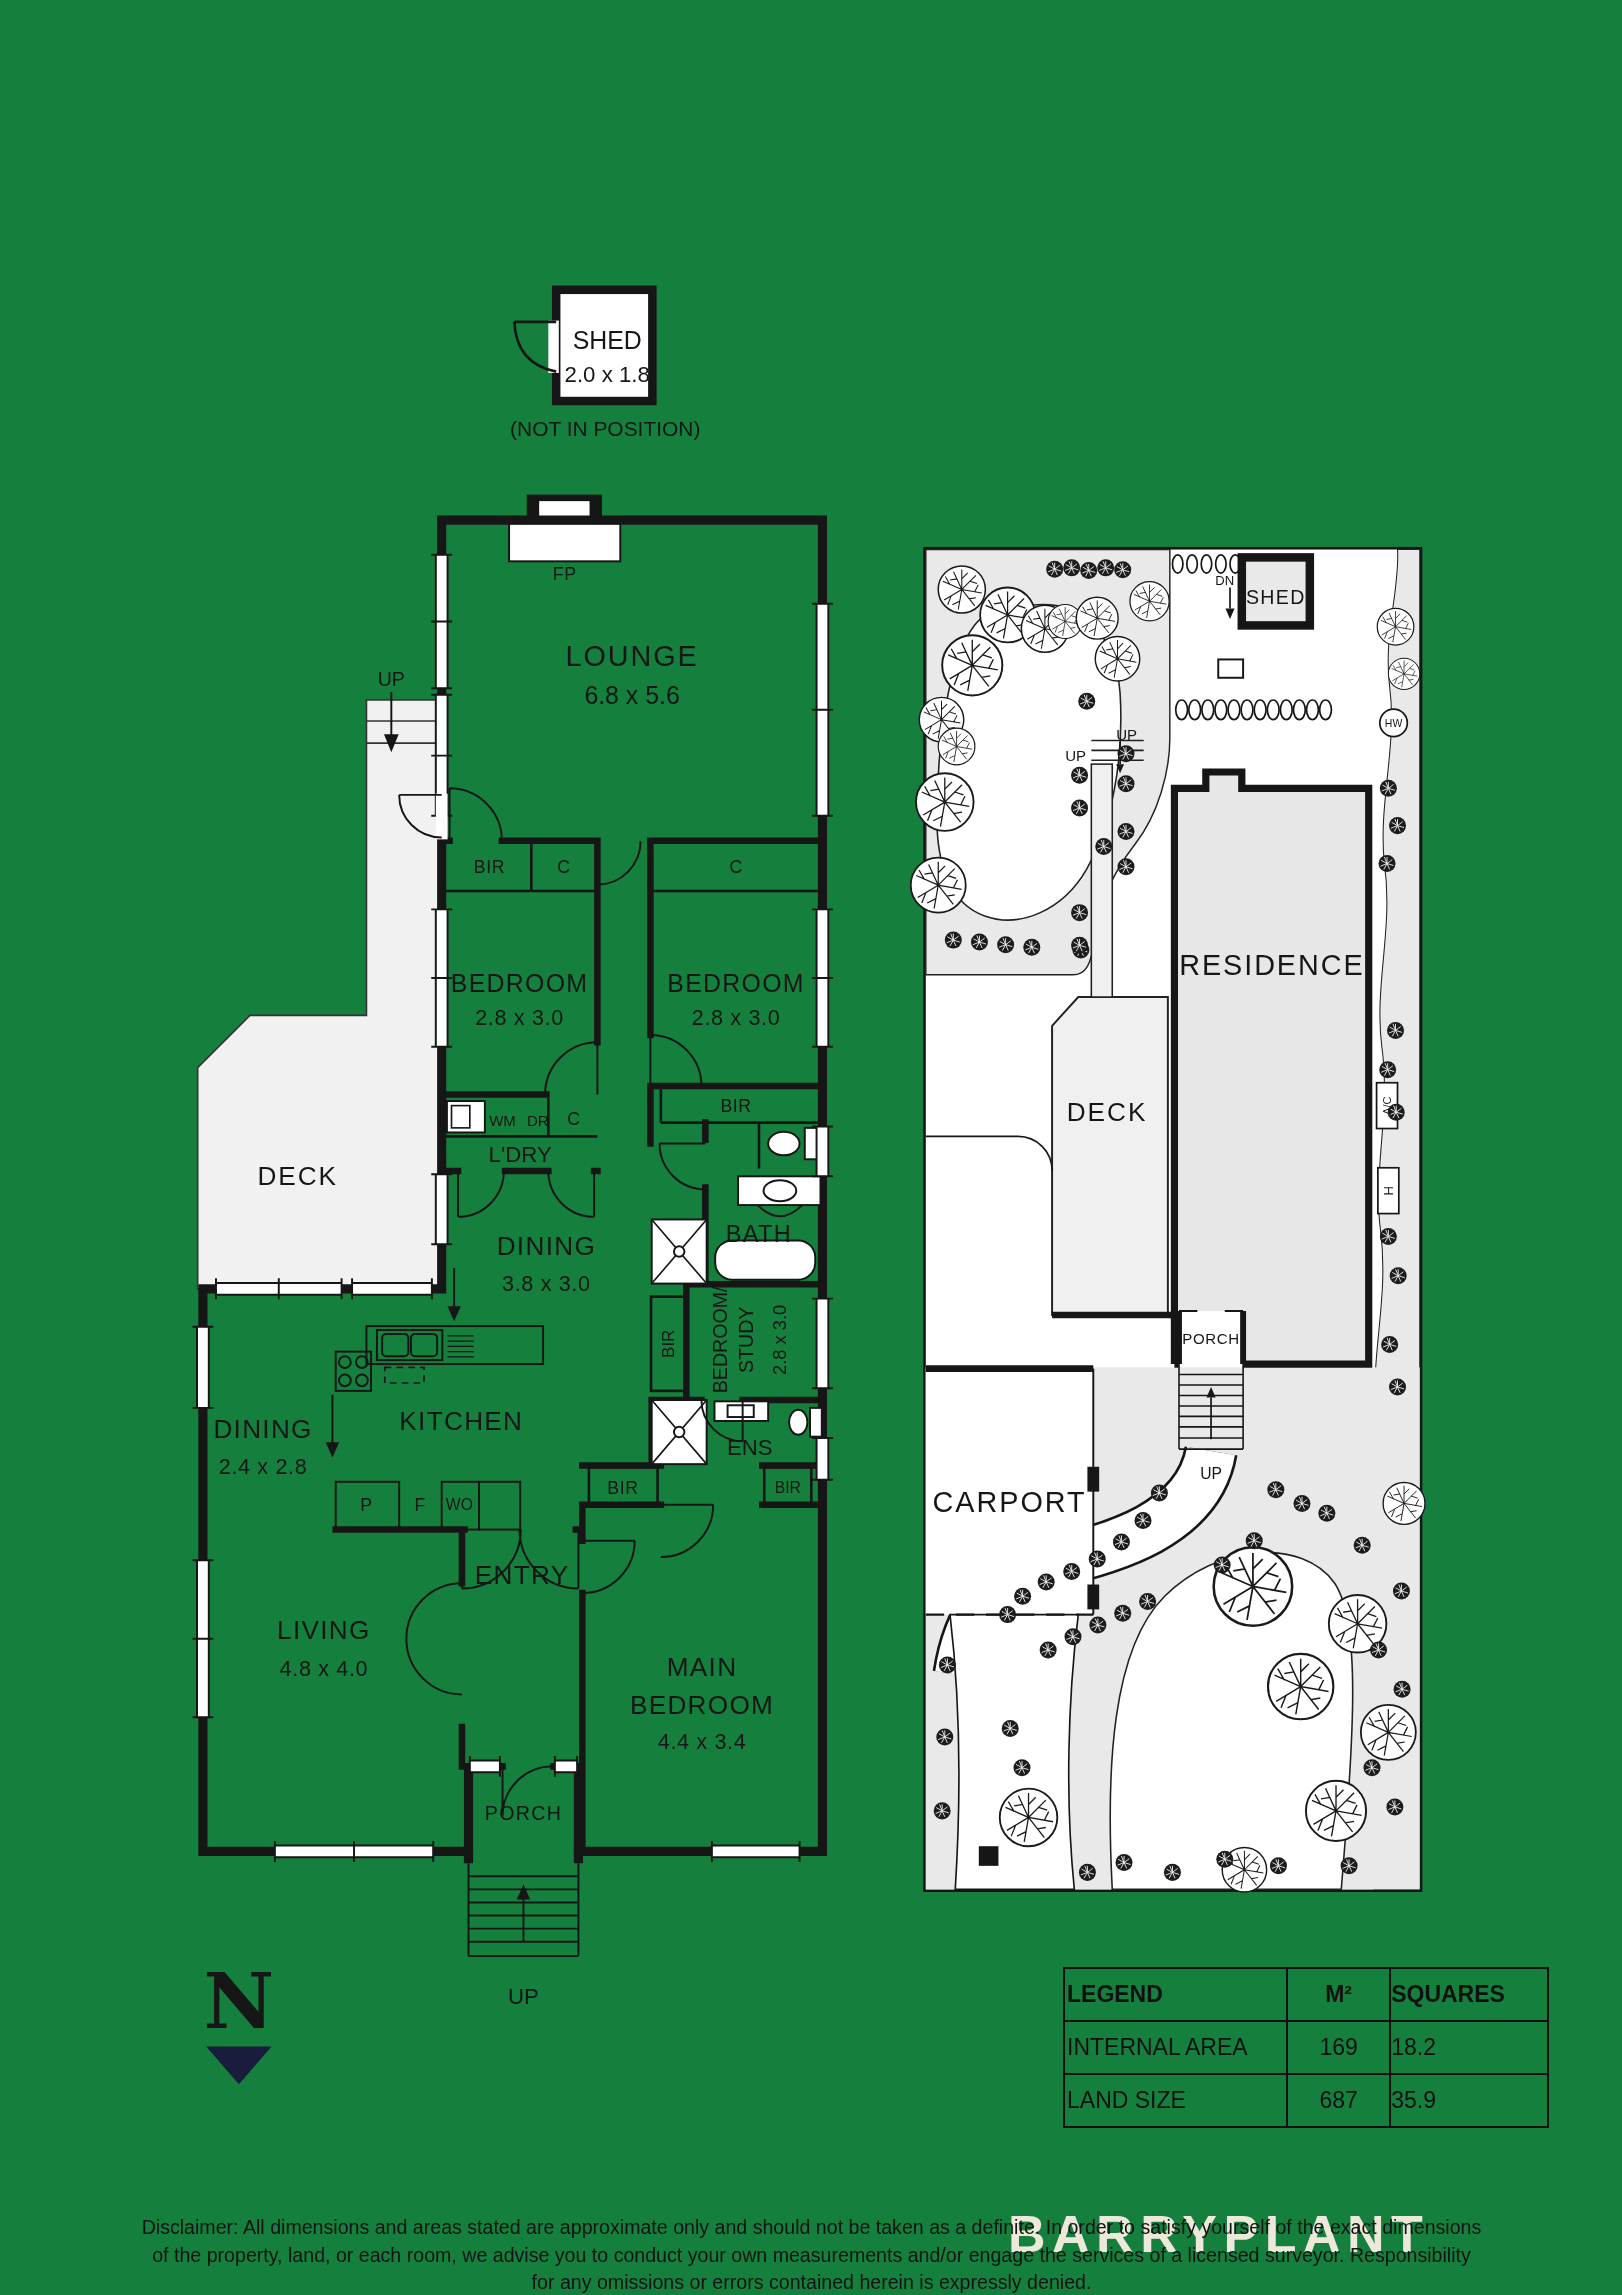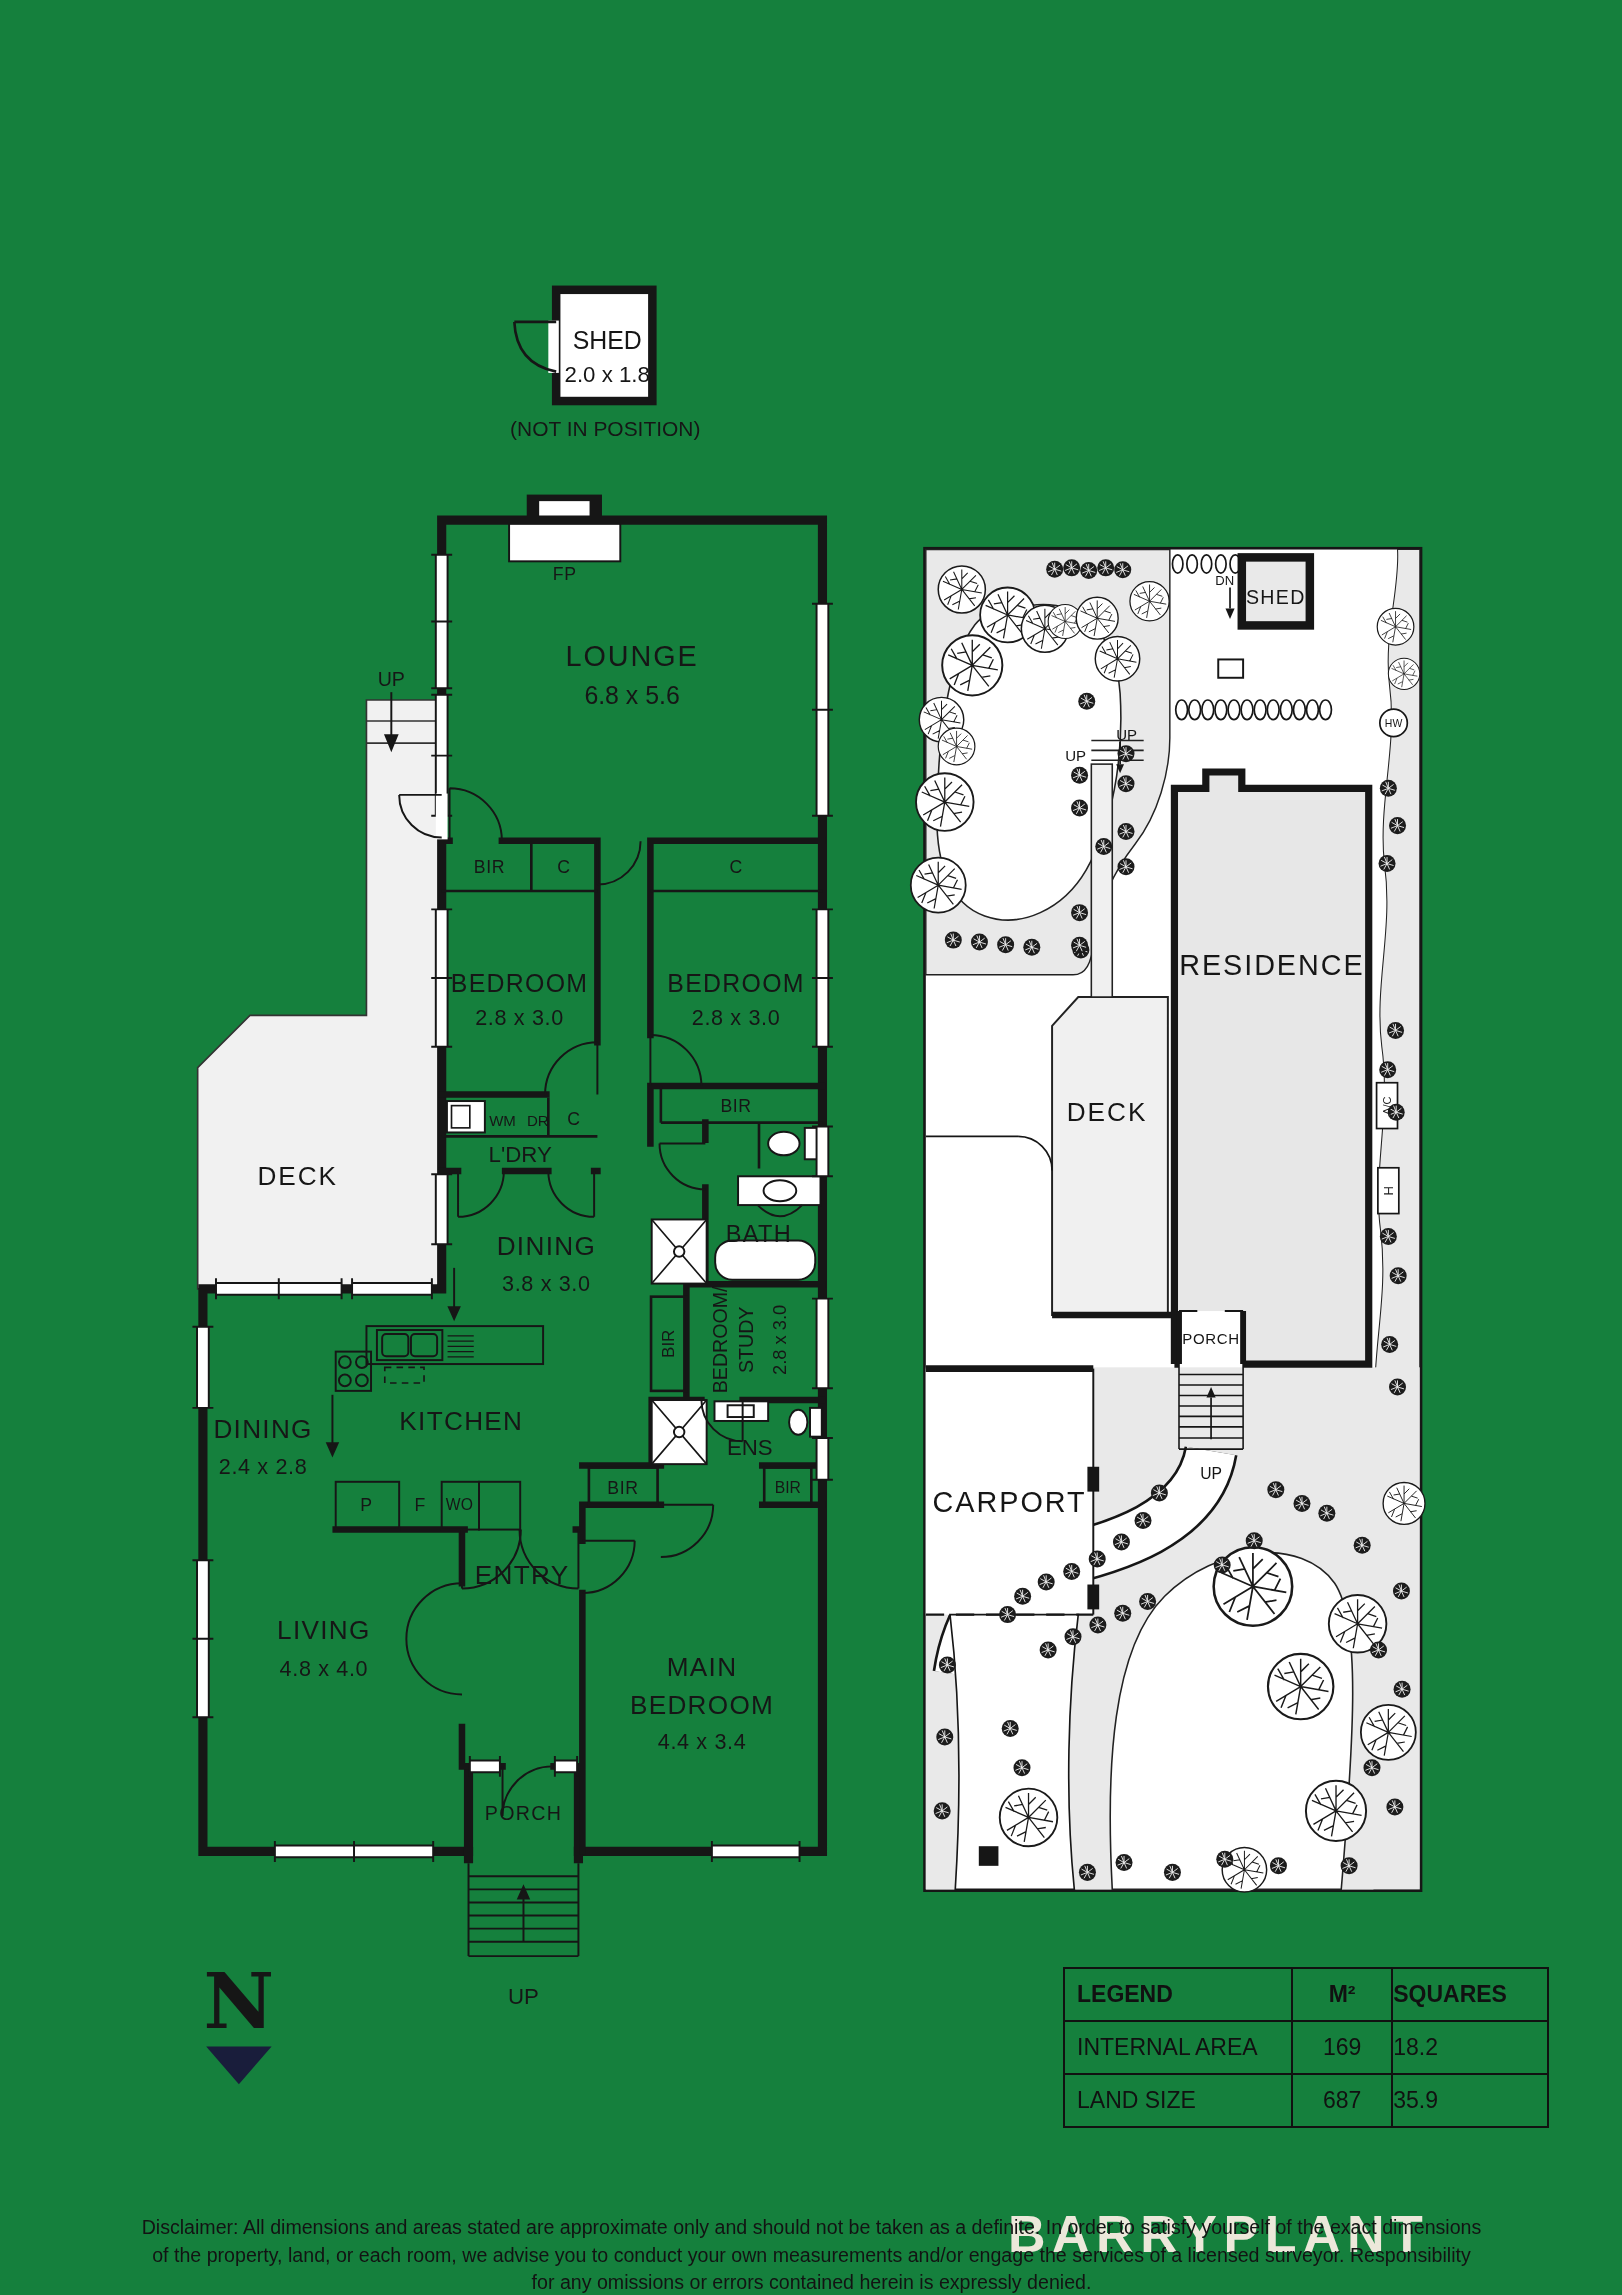--- a/index.html
+++ b/index.html
@@ -6,21 +6,21 @@
   .page{position:relative;width:1622px;height:2295px;background:#15803d;overflow:hidden;
         font-family:"Liberation Sans",sans-serif;}
   svg{position:absolute;left:0;top:0;z-index:1;}
   svg text{font-family:"Liberation Sans",sans-serif;fill:#161616;}
   .dim{font-size:33px;letter-spacing:1px;}
   .small{font-size:27px;letter-spacing:1px;}
   .site{font-size:44px;letter-spacing:3px;}
   
   .legend{position:absolute;left:1063px;top:1967px;width:486px;z-index:3;border-collapse:collapse;}
   .legend td{border:2.6px solid #111;height:51px;font-size:23px;color:#111;padding:0;}
-  .legend .c1{width:222px;padding-left:12px;text-align:left;}
+  .legend .c1{width:222px;padding-left:2px;text-align:left;}
   .legend .c2{width:103px;text-align:center;border-radius:15px;}
   .legend .c3{width:157px;text-align:left;}
   .legend .hdr td{font-weight:bold;}
   
   .watermark{position:absolute;left:1008px;top:2204px;z-index:2;font-size:52px;font-weight:bold;
              letter-spacing:6.5px;color:#ece8da;white-space:nowrap;}
   .disclaimer{position:absolute;left:33px;top:2214px;width:1557px;z-index:4;text-align:center;
               color:#131313;font-size:19.6px;line-height:27.5px;}
   .n-label{font-family:"DejaVu Serif","Liberation Serif",serif;font-weight:bold;}
 </style>

